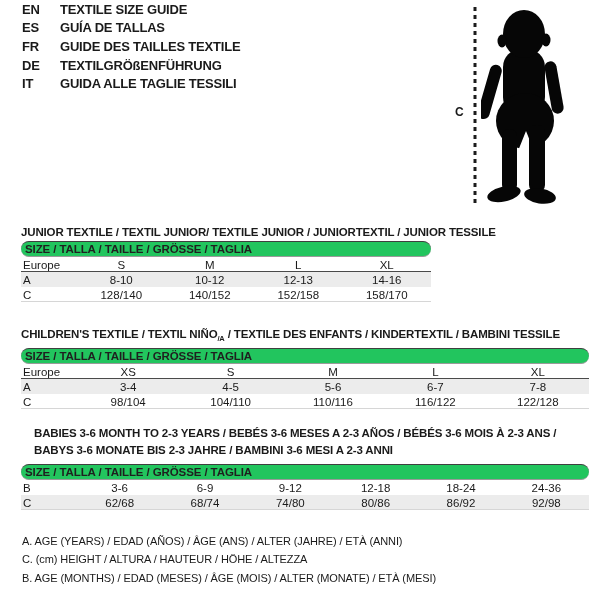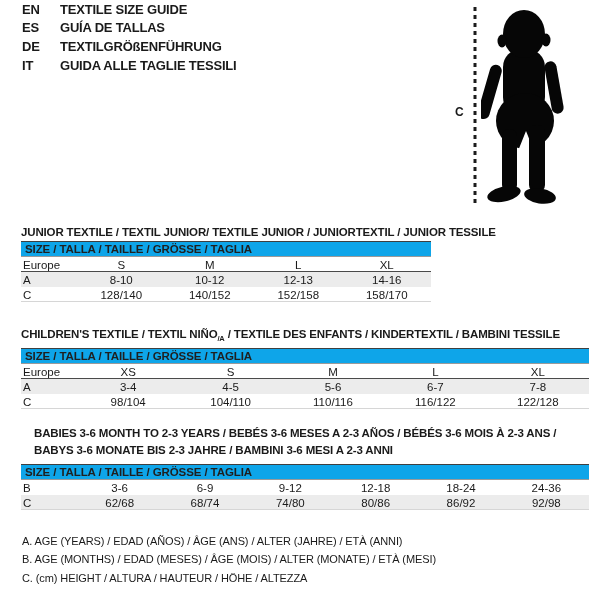--- a/index.html
+++ b/index.html
@@ -19,23 +19,23 @@
   
   .height-line-svg { left:472px; top:7px; }
   .height-label { left:455px; top:105px; font-weight:bold; font-size:12px; }
   .silhouette-svg { left:481px; top:9px; }
 
   
   .tbl-title { font-weight:bold; font-size:11.5px; letter-spacing:-0.15px; white-space:nowrap; }
   .tbl-title sub { font-size:7.5px; }
   .size-table { font-size:11.5px; }
   .size-bar {
-    background:#0ea5e9; border-top:1px solid #3f3f3f; border-bottom:1px solid #9a9a9a;
+    background:#22c55e; border-top:1px solid #3f3f3f; border-bottom:1px solid #9a9a9a;
     height:14px; line-height:14px; padding-left:4px;
-    font-weight:bold; font-size:11.5px; color:#1f1f1f; letter-spacing:-0.1px;
+    font-weight:bold; font-size:11.5px; color:#1f1f1f; letter-spacing:-0.1px;border-radius:8px;
   }
   .trow { display:grid; height:15px; line-height:16px; align-items:center; }
   .t1 .trow { grid-template-columns:56px repeat(4, 1fr); }
   .t2 .trow { grid-template-columns:56px repeat(5, 1fr); }
   .t3 .trow { grid-template-columns:56px repeat(6, 1fr); }
   .trow .lbl { padding-left:2px; }
   .trow .val { text-align:center; }
   .trow.shaded { background:#ececec; }
   .trow.rule-bottom { border-bottom:1px solid #4a4a4a; box-sizing:border-box; }
   .size-table .trow:last-child { border-bottom:1px solid #d6d6d6; box-sizing:border-box; }
@@ -48,20 +48,24 @@
 <body>
 
 <div class="abs lang-block">
   <div class="lang-row">
     <span class="lang-code">EN</span>
     <span class="lang-text">TEXTILE SIZE GUIDE</span>
   </div>
   <div class="lang-row">
     <span class="lang-code">ES</span>
     <span class="lang-text">GUÍA DE TALLAS</span>
+  </div>
+  <div class="lang-row">
+    <span class="lang-code">FR</span>
+    <span class="lang-text">GUIDE DES TAILLES TEXTILE</span>
   </div>
   <div class="lang-row">
     <span class="lang-code">DE</span>
     <span class="lang-text">TEXTILGRÖßENFÜHRUNG</span>
   </div>
   <div class="lang-row">
     <span class="lang-code">IT</span>
     <span class="lang-text">GUIDA ALLE TAGLIE TESSILI</span>
   </div>
 </div>
@@ -165,15 +169,15 @@
     <span class="val">68/74</span>
     <span class="val">74/80</span>
     <span class="val">80/86</span>
     <span class="val">86/92</span>
     <span class="val">92/98</span>
   </div>
 </div>
 
 <div class="abs footnotes">
   <div class="footnote">A. AGE (YEARS) / EDAD (AÑOS) / ÂGE (ANS) / ALTER (JAHRE) / ETÀ (ANNI)</div>
+  <div class="footnote">C. (cm) HEIGHT / ALTURA / HAUTEUR / HÖHE / ALTEZZA</div>
   <div class="footnote">B. AGE (MONTHS) / EDAD (MESES) / ÂGE (MOIS) / ALTER (MONATE) / ETÀ (MESI)</div>
-  <div class="footnote">C. (cm) HEIGHT / ALTURA / HAUTEUR / HÖHE / ALTEZZA</div>
 </div>
 
 </body></html>

